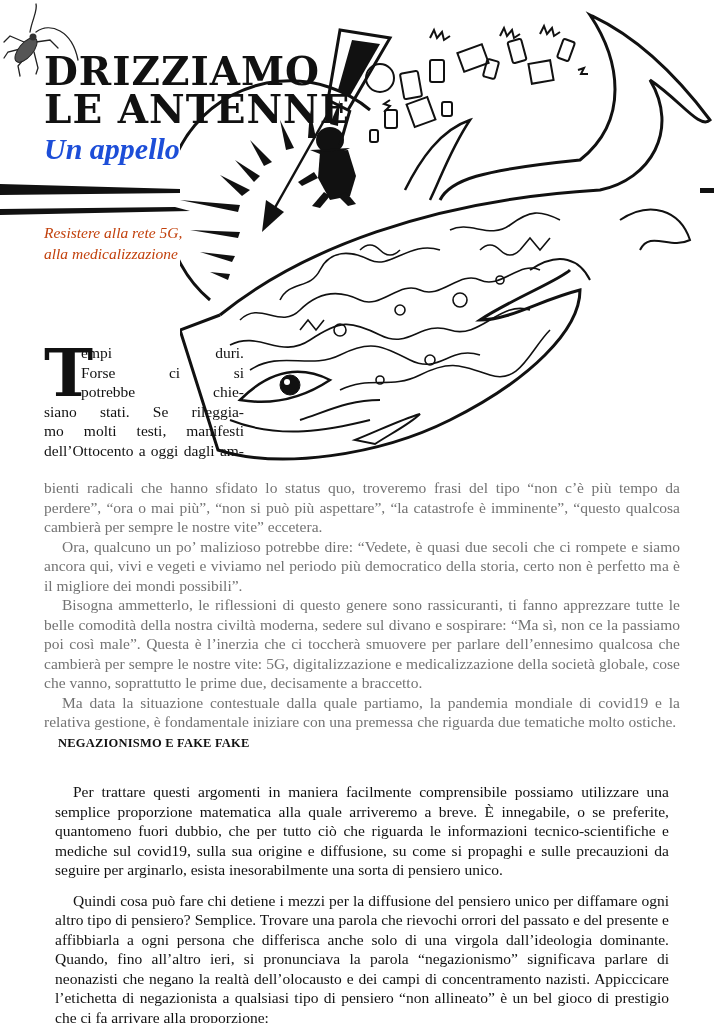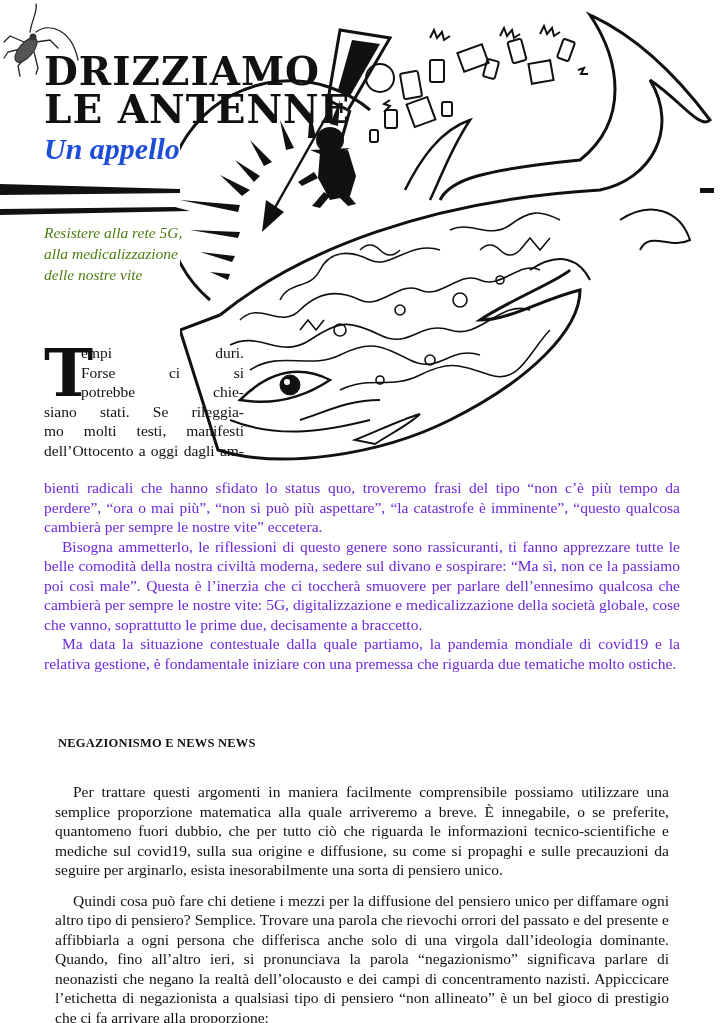--- a/index.html
+++ b/index.html
@@ -17,36 +17,36 @@
   .subtitle {
     position: absolute; left: 44px; top: 132px; margin: 0;
     font-family: "Liberation Serif", serif; font-style: italic; font-weight: bold;
     font-size: 30px; color: #1d4ed8;
   }
   .rays { position: absolute; left: 0; top: 175px; width: 260px; height: 40px; }
   .illustration { position: absolute; left: 180px; top: 0; width: 544px; height: 470px; }
   .dash { position: absolute; left: 700px; top: 188px; width: 14px; height: 5px; background: #111; }
   .lede {
     position: absolute; left: 44px; top: 222px; width: 180px; margin: 0;
-    font-family: "Liberation Serif", serif; font-style: italic; font-size: 15.5px; line-height: 21px; color: #4d7c0f;
+    font-family: "Liberation Serif", serif; font-style: italic; font-size: 15.5px; line-height: 21px; color: #c2410c;
   }
   .lede span { display: block; white-space: nowrap; }
   .intro-col {
     position: absolute; left: 44px; top: 343px; width: 200px;
     font-size: 15.5px; line-height: 19.5px;
   }
   .intro-col .line { display: block; white-space: nowrap; text-align: justify; text-align-last: justify; }
   .intro-col .line.indent { padding-left: 37px; }
   .dropcap {
     position: absolute; left: 44px; top: 345px;
     font-family: "DejaVu Serif", serif; font-size: 66px; line-height: 56px; font-weight: bold; color: #111;
   }
   .body {
     position: absolute; left: 44px; top: 478px; width: 636px;
-    font-size: 15.5px; line-height: 19.5px; text-align: justify; color: #6d28d9;
+    font-size: 15.5px; line-height: 19.5px; text-align: justify; color: #737373;
   }
   .body p { margin: 0; text-indent: 0; }
   .body p.ind { text-indent: 18px; }
   .section-head {
     position: absolute; left: 58px; top: 736px; margin: 0;
     font-family: "Liberation Serif", serif; font-size: 12.5px; font-weight: bold; letter-spacing: 0.2px;
   }
   .body2 {
     position: absolute; left: 44px; top: 771px; width: 636px;
     font-size: 15.5px; line-height: 19.5px; text-align: justify;
@@ -171,38 +171,38 @@
     <path d="M440 220 C 470 200, 500 210, 510 240 C 490 250, 470 230, 460 250" stroke-width="2"></path>
     <path d="M350 270 C 380 250, 400 260, 410 280" stroke-width="2"></path>
   </g>
 </svg>
 
 <div class="dash"></div>
 
 <div class="lede">
   <span>Resistere alla rete 5G,</span>
   <span>alla medicalizzazione</span>
-  <span>delle nostre vite</span>
 </div>
 
 <div class="dropcap">T</div>
 
 <div class="intro-col">
   <span class="line indent">empi duri.</span>
   <span class="line indent">Forse ci si</span>
   <span class="line indent">potrebbe chie-</span>
   <span class="line">siano stati. Se rileggia-</span>
   <span class="line">mo molti testi, manifesti</span>
   <span class="line">dell’Ottocento a oggi dagli am-</span>
 </div>
 
 <div class="body">
   <p>bienti radicali che hanno sfidato lo status quo, troveremo frasi del tipo “non c’è più tempo da perdere”, “ora o mai più”, “non si può più aspettare”, “la catastrofe è imminente”, “questo qualcosa cambierà per sempre le nostre vite” eccetera.</p>
+  <p class="ind">Ora, qualcuno un po’ malizioso potrebbe dire: “Vedete, è quasi due secoli che ci rompete e siamo ancora qui, vivi e vegeti e viviamo nel periodo più democratico della storia, certo non è perfetto ma è il migliore dei mondi possibili”.</p>
   <p class="ind">Bisogna ammetterlo, le riflessioni di questo genere sono rassicuranti, ti fanno apprezzare tutte le belle comodità della nostra civiltà moderna, sedere sul divano e sospirare: “Ma sì, non ce la passiamo poi così male”. Questa è l’inerzia che ci toccherà smuovere per parlare dell’ennesimo qualcosa che cambierà per sempre le nostre vite: 5G, digitalizzazione e medicalizzazione della società globale, cose che vanno, soprattutto le prime due, decisamente a braccetto.</p>
   <p class="ind">Ma data la situazione contestuale dalla quale partiamo, la pandemia mondiale di covid19 e la relativa gestione, è fondamentale iniziare con una premessa che riguarda due tematiche molto ostiche.</p>
 </div>
 
-<h3 class="section-head">NEGAZIONISMO E NEWS NEWS</h3>
+<h3 class="section-head">NEGAZIONISMO E FAKE FAKE</h3>
 
 <div class="body2">
   <p>Per trattare questi argomenti in maniera facilmente comprensibile possiamo utilizzare una semplice proporzione matematica alla quale arriveremo a breve. È innegabile, o se preferite, quantomeno fuori dubbio, che per tutto ciò che riguarda le informazioni tecnico-scientifiche e mediche sul covid19, sulla sua origine e diffusione, su come si propaghi e sulle precauzioni da seguire per arginarlo, esista inesorabilmente una sorta di pensiero unico.</p>
   <p>Quindi cosa può fare chi detiene i mezzi per la diffusione del pensiero unico per diffamare ogni altro tipo di pensiero? Semplice. Trovare una parola che rievochi orrori del passato e del presente e affibbiarla a ogni persona che differisca anche solo di una virgola dall’ideologia dominante. Quando, fino all’altro ieri, si pronunciava la parola “negazionismo” significava parlare di neonazisti che negano la realtà dell’olocausto e dei campi di concentramento nazisti. Appiccicare l’etichetta di negazionista a qualsiasi tipo di pensiero “non allineato” è un bel gioco di prestigio che ci fa arrivare alla proporzione:</p>
 </div>
 
 </body></html>

